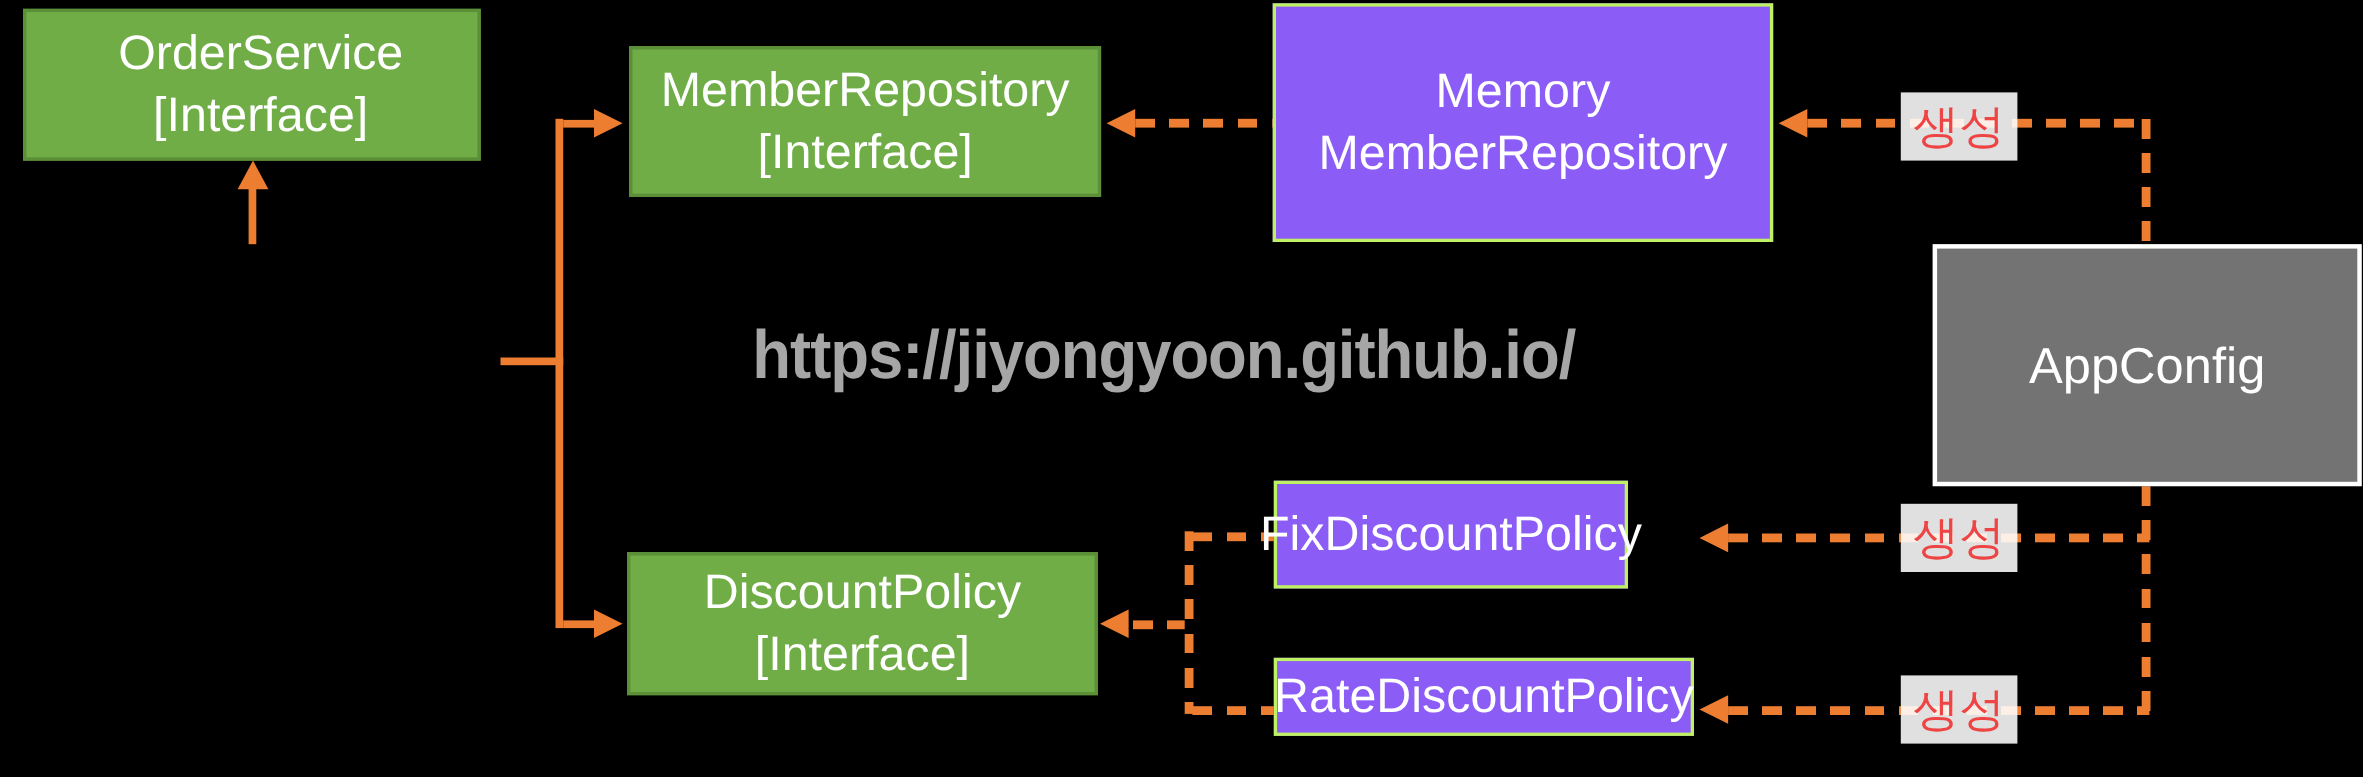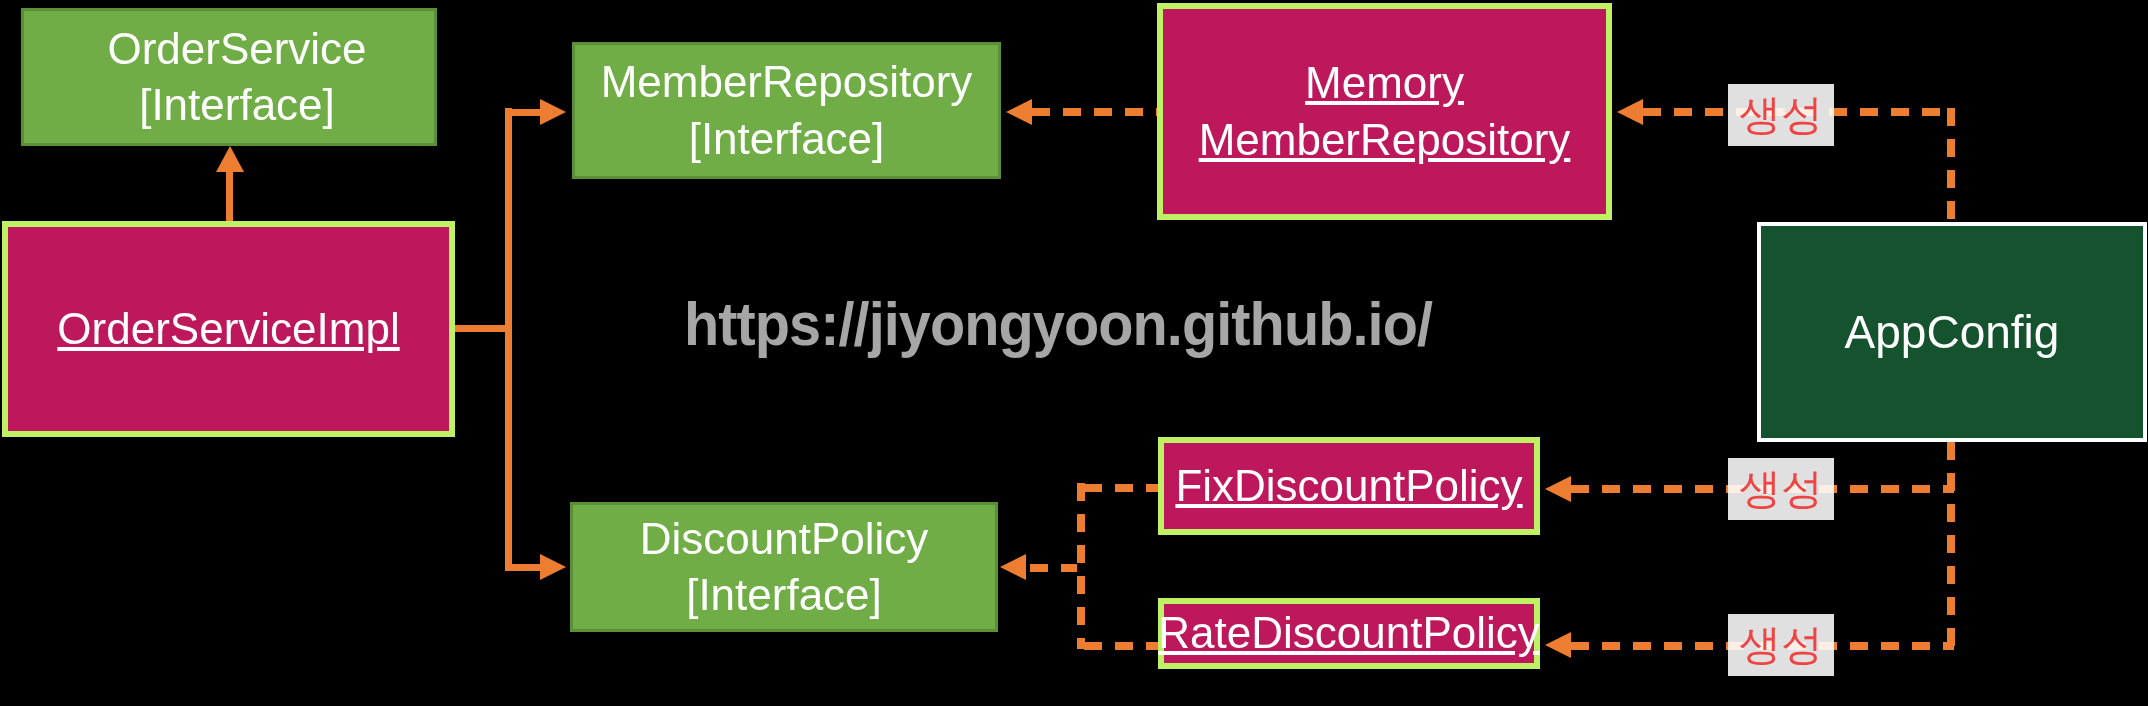--- a/index.html
+++ b/index.html
@@ -27,26 +27,25 @@
     line-height: 1.28;
     box-sizing: border-box;
     white-space: nowrap;
   }
   .node span { display: block; }
   .green {
     background: #70AD47;
     border: 3px solid #5B9038;
   }
   .blue {
-    background: #be185d;
-    border: 6px solid #bef264;
-    text-decoration: underline;
+    background: #8b5cf6;
+    border: 3px solid #bef264;
   }
   .orange-box {
-    background: #14532d;
+    background: #737373;
     border: 4px solid #FFFFFF;
     font-size: 46px;
   }
   
   .seg {
     position: absolute;
     background: #ED7D31;
   }
   
   .dash-h {
@@ -142,40 +141,37 @@
   <div class="dash-h" style="left:1571px; top:642px; width:383px;"></div>
   <div class="arr left" style="left:1545px; top:632px;"></div>
 
   <div class="watermark">https://jiyongyoon.github.io/</div>
 
   <div class="node green" style="left:21px; top:8px; width:416px; height:138px;padding-left:16px;">
     <span>OrderService</span>
     <span>[Interface]</span>
   </div>
 
-  <div class="node blue" style="left:2px; top:221px; width:453px; height:216px;">
-    <span>OrderServiceImpl</span>
-  </div>
 
   <div class="node green" style="left:572px; top:42px; width:429px; height:137px;">
     <span>MemberRepository</span>
     <span>[Interface]</span>
   </div>
 
   <div class="node blue" style="left:1157px; top:3px; width:455px; height:217px;">
     <span>Memory</span>
     <span>MemberRepository</span>
   </div>
 
   <div class="node green" style="left:570px; top:502px; width:428px; height:130px;">
     <span>DiscountPolicy</span>
     <span>[Interface]</span>
   </div>
 
-  <div class="node blue" style="left:1158px; top:437px; width:382px; height:98px;">
+  <div class="node blue" style="left:1158px; top:437px; width:322px; height:98px;">
     <span>FixDiscountPolicy</span>
   </div>
 
   <div class="node blue" style="left:1158px; top:598px; width:382px; height:71px;">
     <span>RateDiscountPolicy</span>
   </div>
 
   <div class="node orange-box" style="left:1757px; top:222px; width:390px; height:220px;">
     <span>AppConfig</span>
   </div>

